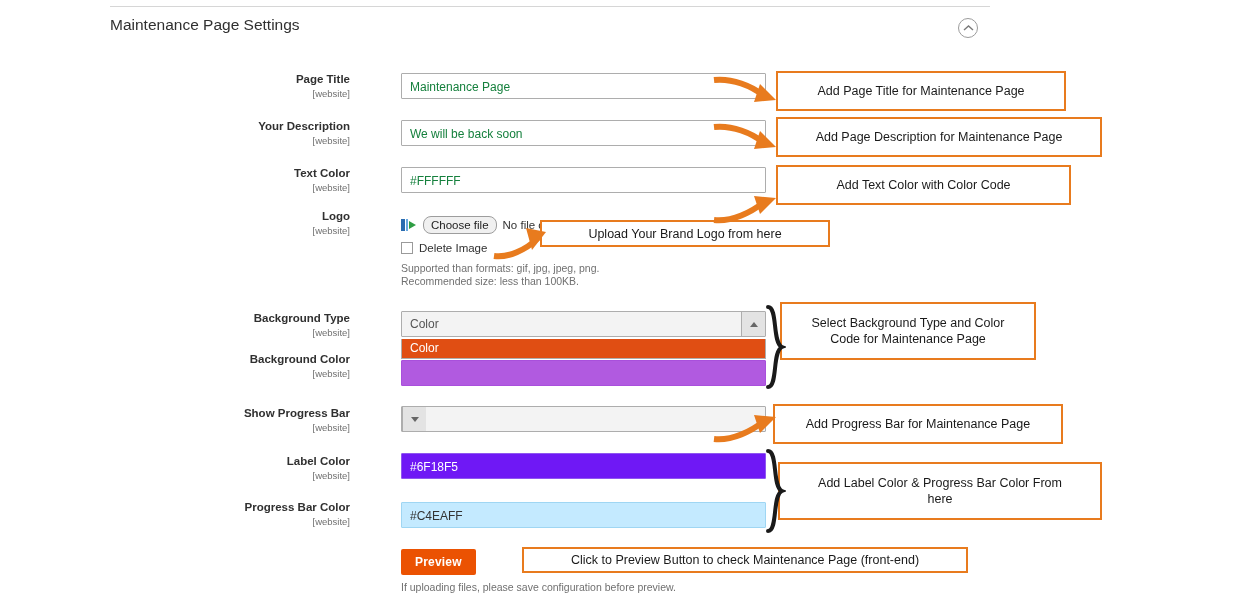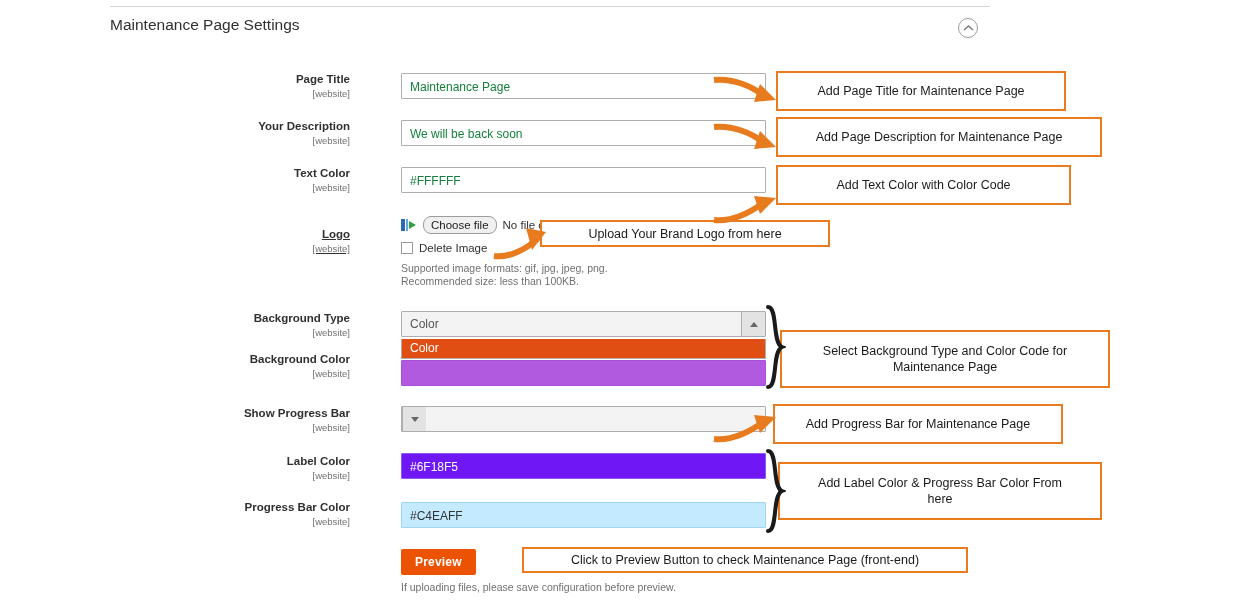--- a/index.html
+++ b/index.html
@@ -147,40 +147,40 @@
   <span class="scope">[website]</span>
 </div>
 <div class="field" style="top:120px;">We will be back soon</div>
 
 <div class="label" style="top:167px; left:60px;">
   <span>Text Color</span>
   <span class="scope">[website]</span>
 </div>
 <div class="field" style="top:167px;">#FFFFFF</div>
 
-<div class="label" style="top:228px; left:60px;text-decoration:underline;">
+<div class="label" style="top:210px; left:60px;">
   <span>Logo</span>
   <span class="scope">[website]</span>
 </div>
 <div class="file-row" style="top:216px;">
   <span class="file-icon">
     <svg width="16" height="16" viewBox="0 0 16 16">
       <rect x="0" y="2" width="4" height="12" fill="#2b6cb0"></rect>
       <rect x="5" y="2" width="2" height="12" fill="#6aa9e0"></rect>
       <polygon points="8,4 15,8 8,12" fill="#2f9e44"></polygon>
     </svg>
   </span>
   <span class="choose-btn">Choose file</span>
   <span class="no-file">No file chosen</span>
 </div>
 <div class="delete-row" style="top:242px;">
   <span class="chk"></span>
   <span class="delete-label">Delete Image</span>
 </div>
-<div class="note" style="top:262px;">Supported image formats: gif, jpg, jpeg, png.</div>
+<div class="note" style="top:262px;">Supported than formats: gif, jpg, jpeg, png.</div>
 <div class="note" style="top:275px;">Recommended size: less than 100KB.</div>
 
 <div class="label" style="top:312px; left:60px;">
   <span>Background Type</span>
   <span class="scope">[website]</span>
 </div>
 <div class="select-wrap" style="top:311px;">
   <span class="sel-text">Color</span>
   <span class="sel-btn">
       <i class="tri-up"></i>
@@ -218,21 +218,21 @@
 </div>
 <div class="field lightblue" style="top:502px;">#C4EAFF</div>
 
 <button class="preview-btn">Preview</button>
 <div class="preview-note">If uploading files, please save configuration before preview.</div>
 
 <div class="callout" style="left:776px; top:71px; width:290px; height:40px;">Add Page Title for Maintenance Page</div>
 <div class="callout" style="left:776px; top:117px; width:326px; height:40px;">Add Page Description for Maintenance Page</div>
 <div class="callout" style="left:776px; top:165px; width:295px; height:40px;">Add Text Color with Color Code</div>
 <div class="callout" style="left:540px; top:220px; width:290px; height:27px;">Upload Your Brand Logo from here</div>
-<div class="callout" style="left:780px; top:330px; width:330px; height:58px;">Select Background Type and Color Code for Maintenance Page</div>
+<div class="callout" style="left:780px; top:302px; width:256px; height:58px;">Select Background Type and Color Code for Maintenance Page</div>
 <div class="callout" style="left:773px; top:404px; width:290px; height:40px;">Add Progress Bar for Maintenance Page</div>
 <div class="callout" style="left:778px; top:462px; width:324px; height:58px;">Add Label Color &amp; Progress Bar Color From here</div>
 <div class="callout" style="left:522px; top:547px; width:446px; height:26px;">Click to Preview Button to check Maintenance Page (front-end)</div>
 
 <svg class="arrow-svg" style="left:712px; top:76px; width:70px; height:34px;">
   <path d="M2,4 C20,2 40,10 52,20" stroke="#e87b1e" stroke-width="6" fill="none"></path>
   <polygon points="48,8 64,24 42,26" fill="#e87b1e"></polygon>
 </svg>
 <svg class="arrow-svg" style="left:712px; top:123px; width:70px; height:34px;">
   <path d="M2,4 C20,2 40,10 52,20" stroke="#e87b1e" stroke-width="6" fill="none"></path>

